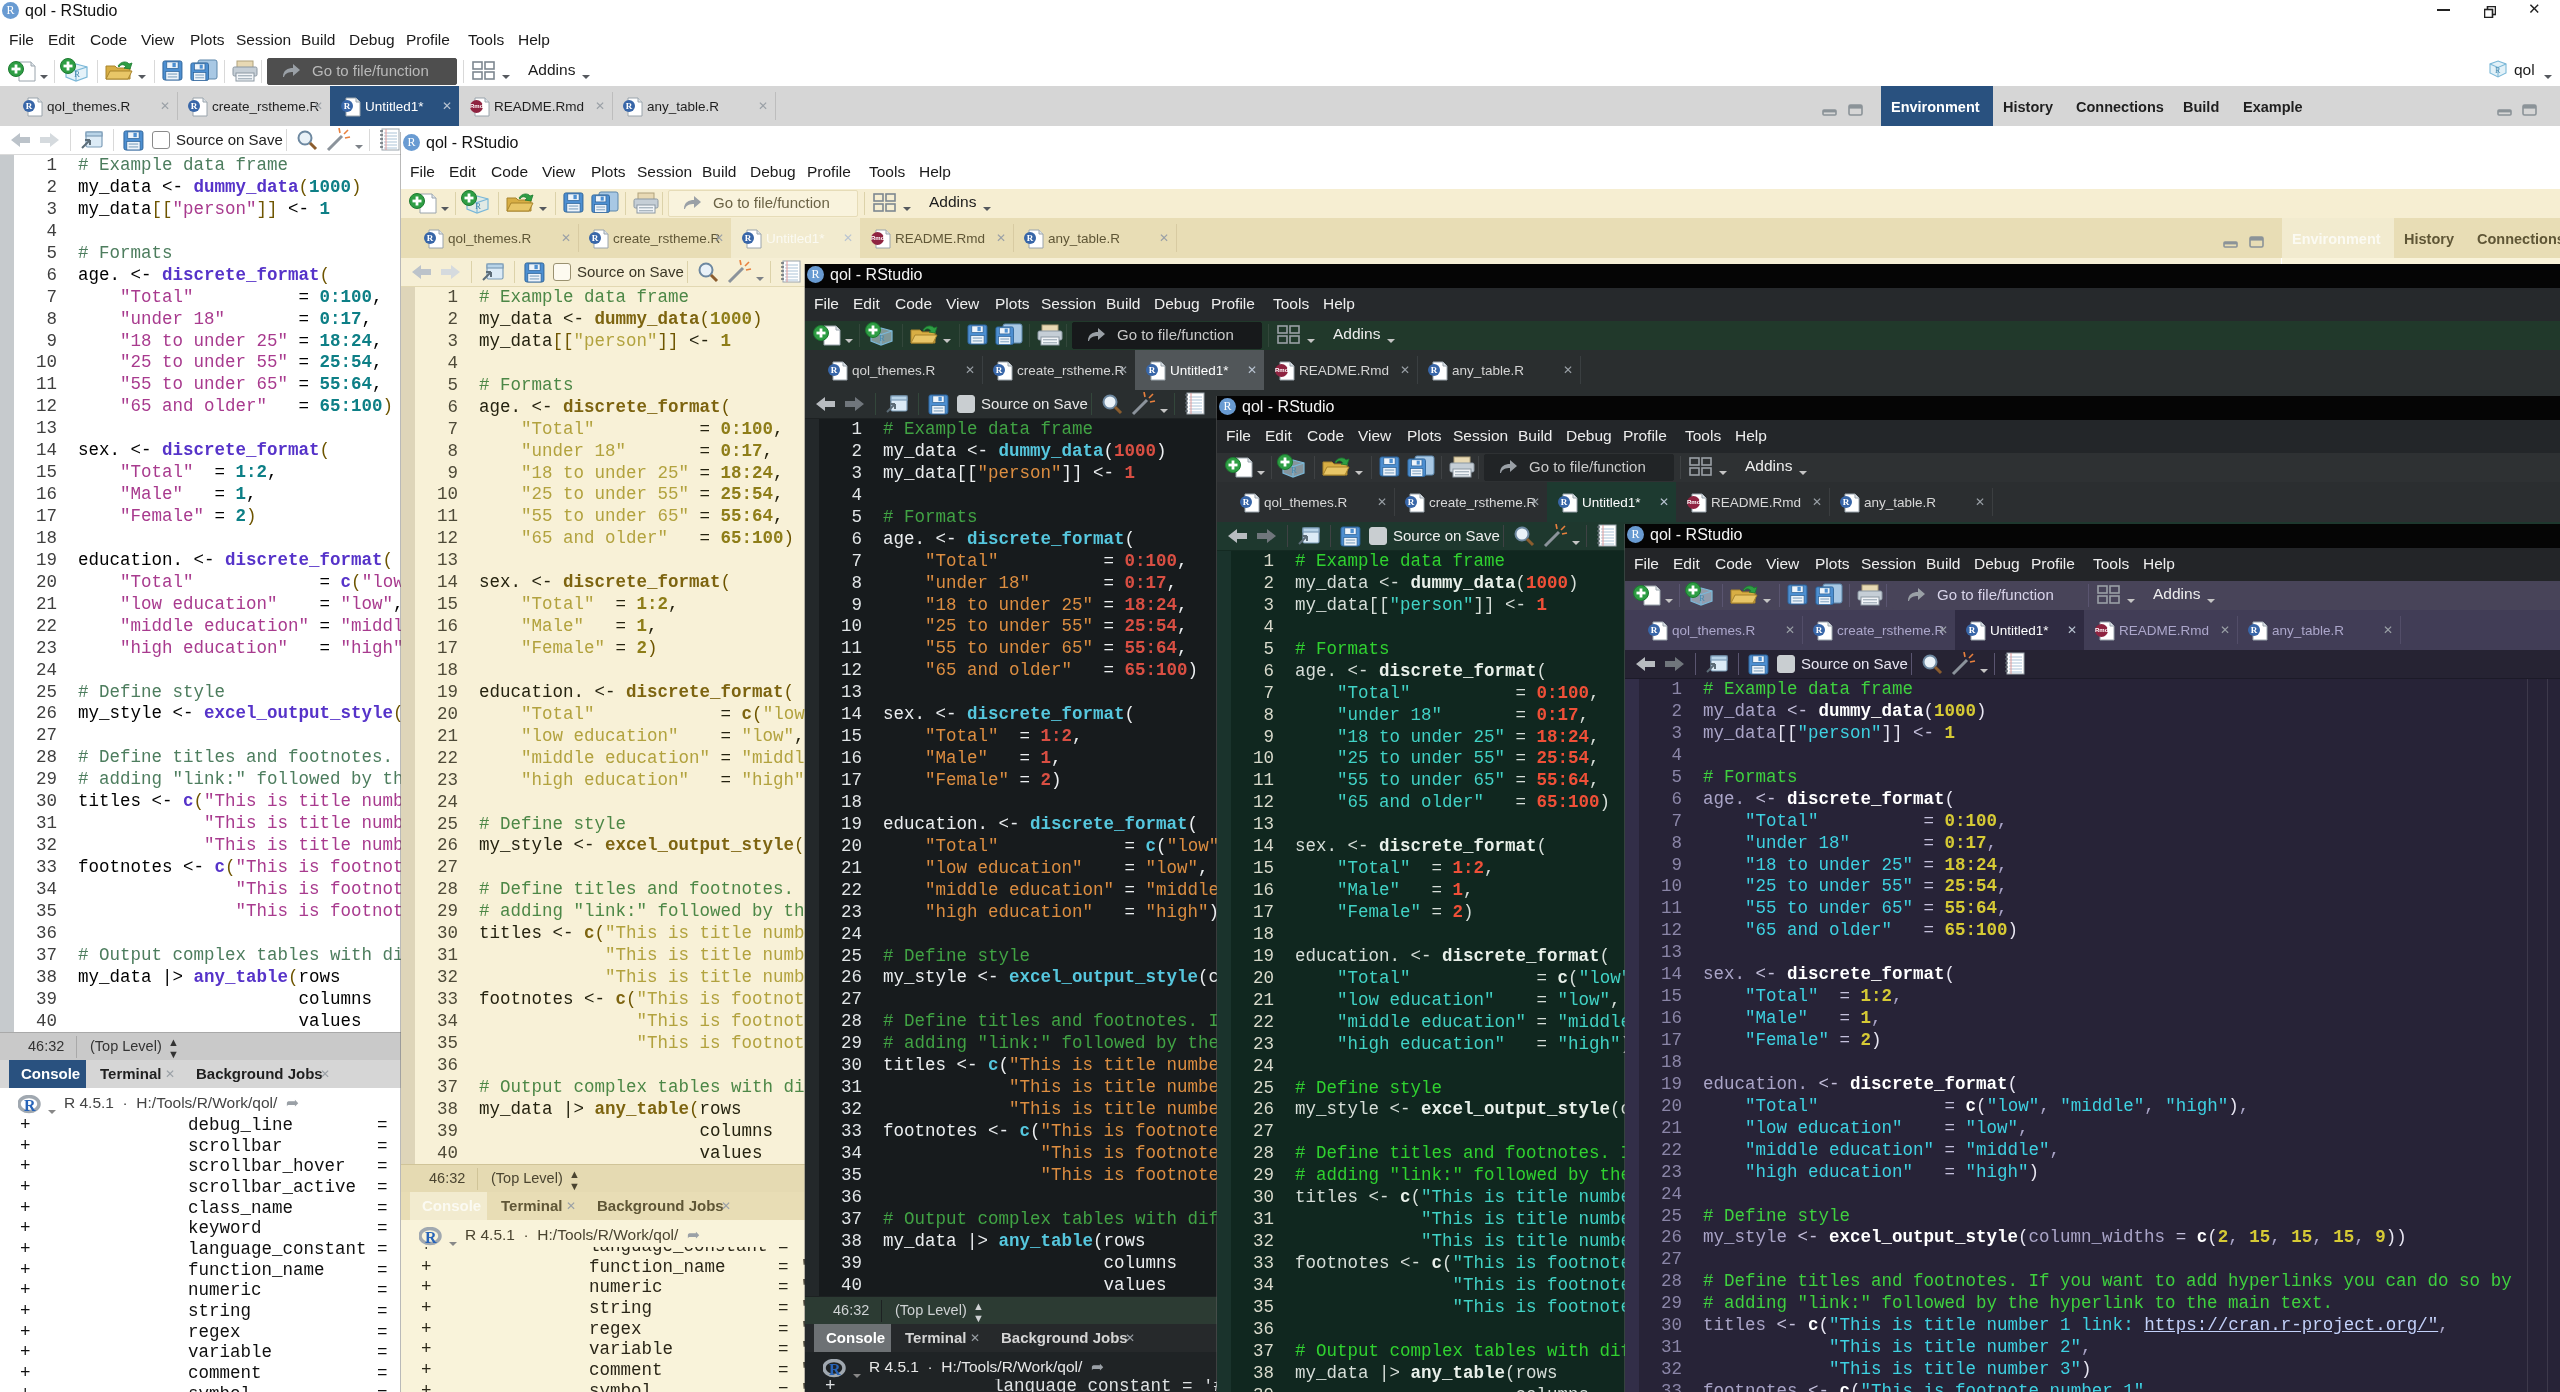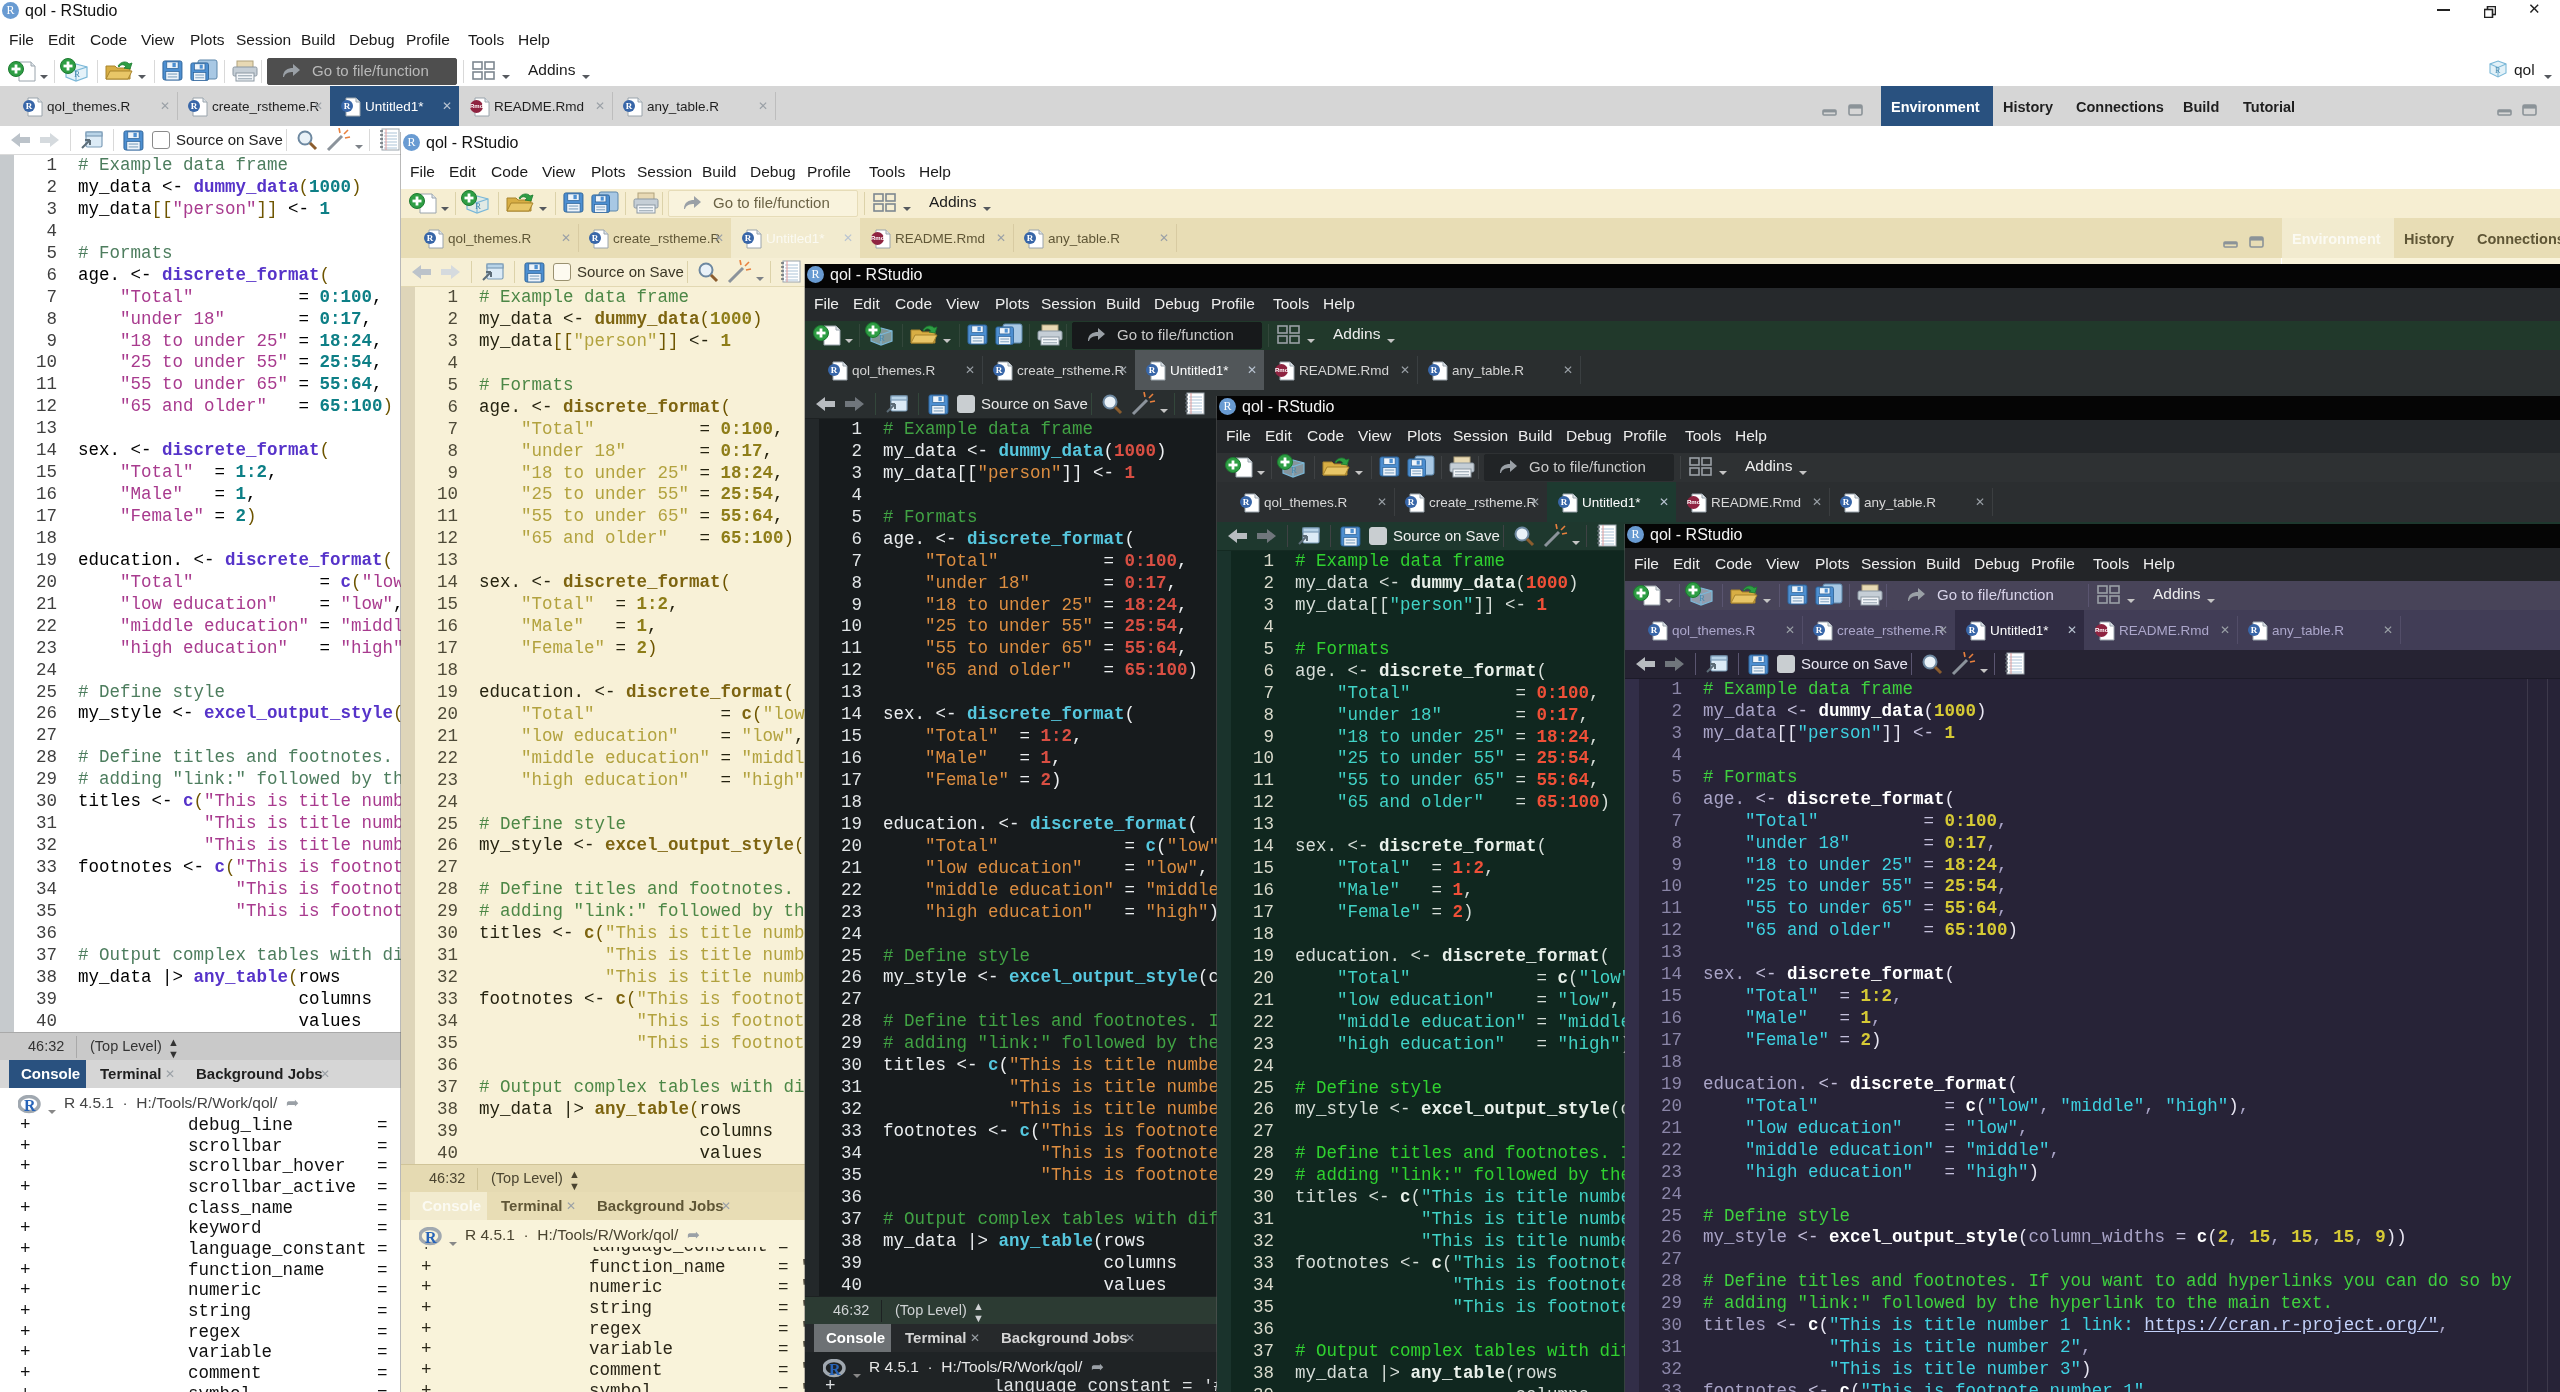--- a/index.html
+++ b/index.html
@@ -174,21 +174,21 @@
       <span class="ic" style="left:1848px;top:16px"><svg width="15" height="12" viewBox="0 0 15 12" style="">
           <rect x="1" y="1" width="13" height="10" rx="1.5" fill="none" stroke="#8b9398" stroke-width="1.6"></rect>
           <rect x="1" y="1" width="13" height="3.6" fill="#8b9398"></rect>
         </svg></span>
       <div style="position:absolute;left:1881px;top:0;width:112px;height:40px;background:#29517f">
         <span style="position:absolute;left:10px;top:13px;font:bold 14.5px 'Liberation Sans';color:#ffffff">Environment</span>
       </div>
       <span style="position:absolute;left:2003px;top:13px;font:bold 14.5px 'Liberation Sans';color:#1f1f1f">History</span>
       <span style="position:absolute;left:2076px;top:13px;font:bold 14.5px 'Liberation Sans';color:#1f1f1f">Connections</span>
       <span style="position:absolute;left:2183px;top:13px;font:bold 14.5px 'Liberation Sans';color:#1f1f1f">Build</span>
-      <span style="position:absolute;left:2243px;top:13px;font:bold 14.5px 'Liberation Sans';color:#1f1f1f">Tutorial</span>
+      <span style="position:absolute;left:2243px;top:13px;font:bold 14.5px 'Liberation Sans';color:#1f1f1f">Example</span>
       <span class="ic" style="left:2497px;top:16px"><svg width="15" height="12" viewBox="0 0 15 12" style="">
           <rect x="1" y="6" width="13" height="5" rx="1" fill="none" stroke="#8b9398" stroke-width="1.6"></rect>
           <rect x="1" y="6" width="13" height="2.4" fill="#8b9398"></rect>
         </svg></span>
       <span class="ic" style="left:2522px;top:16px"><svg width="15" height="12" viewBox="0 0 15 12" style="">
           <rect x="1" y="1" width="13" height="10" rx="1.5" fill="none" stroke="#8b9398" stroke-width="1.6"></rect>
           <rect x="1" y="1" width="13" height="3.6" fill="#8b9398"></rect>
         </svg></span>
     </div>
     <div class="abs" style="left:1881px;top:126px;width:679px;height:1266px;background:#ffffff"></div>

